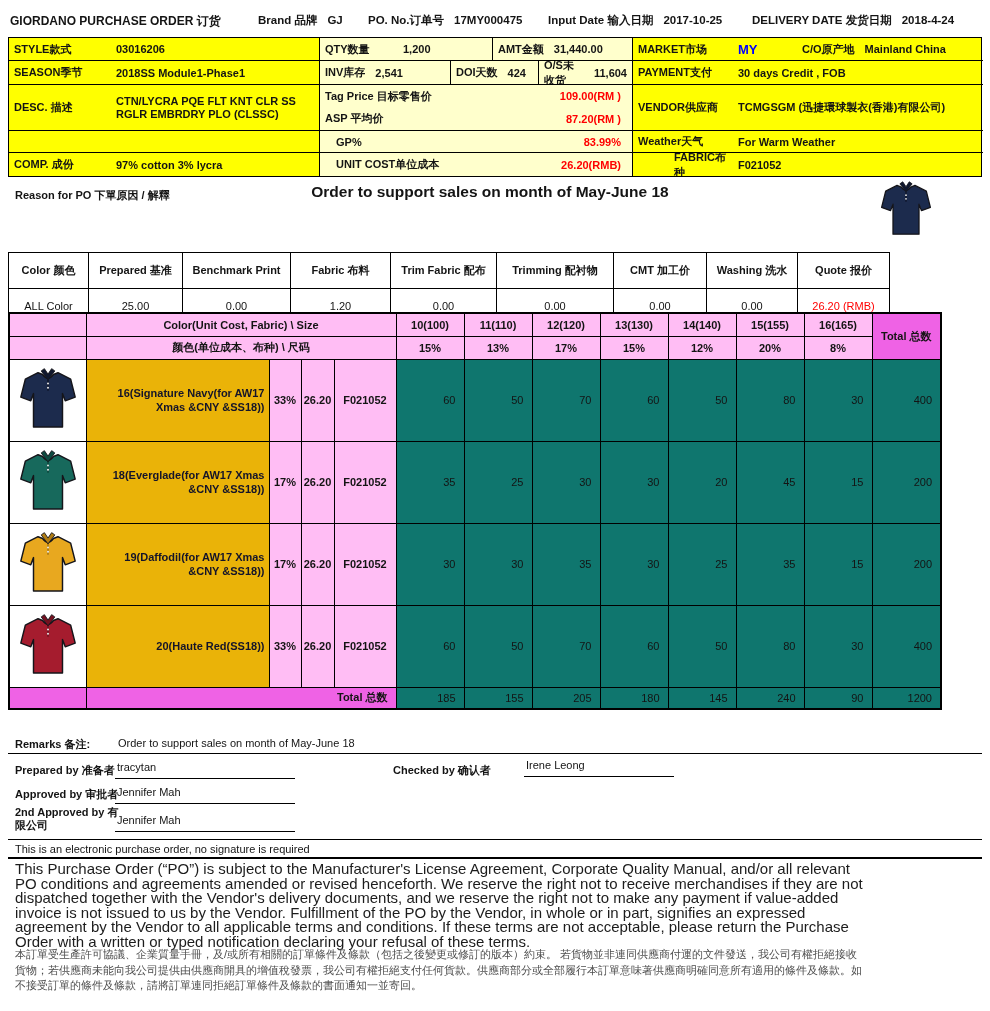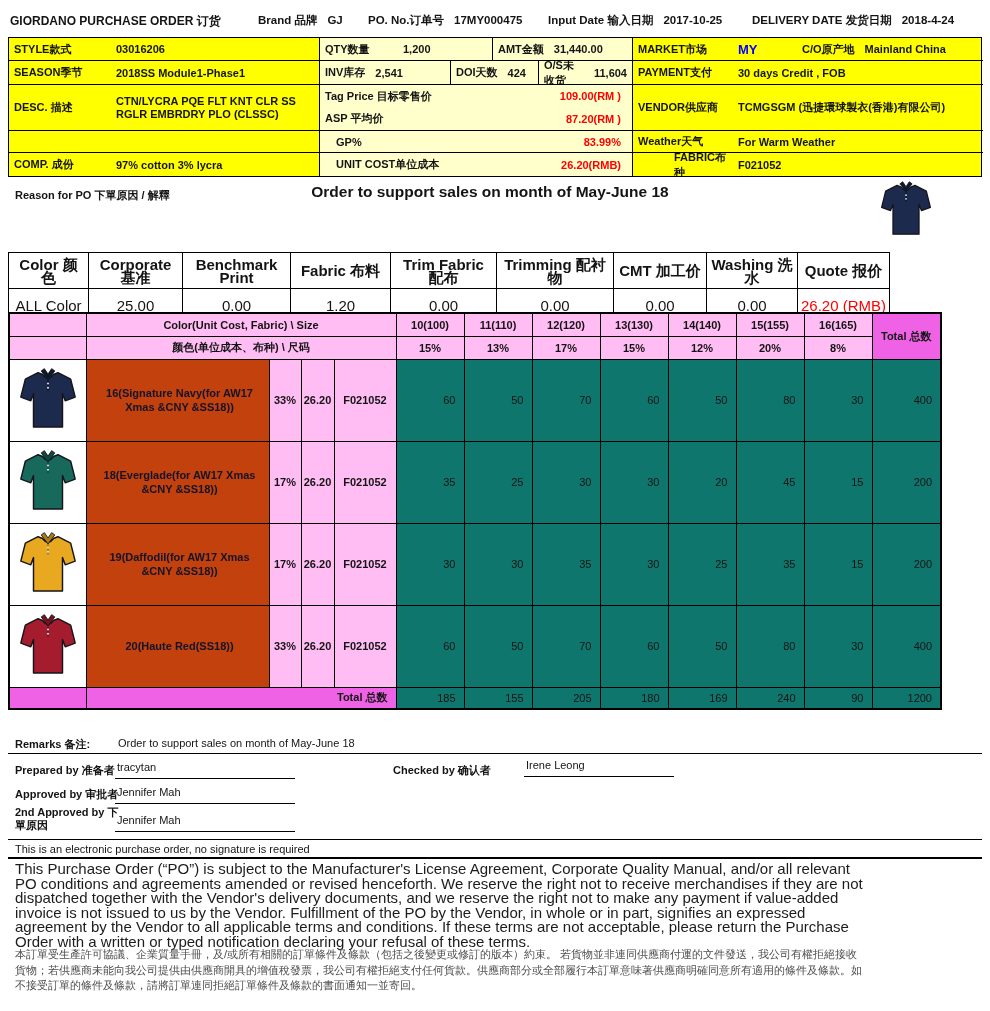--- a/index.html
+++ b/index.html
@@ -36,34 +36,34 @@
   .wrap2 { line-height:13px; }
 
   
   .reason-label { position:absolute; left:15px; top:188px; font-weight:bold; }
   .reason-title { position:absolute; left:160px; top:183px; width:660px; text-align:center;
                   font-weight:bold; font-size:15.5px; }
   #reason-shirt { position:absolute; left:880px; top:179px; }
 
   
   .bench { position:absolute; left:8px; top:252px; border-collapse:collapse; table-layout:fixed;
-           text-align:center; font-size:15px; }
+           text-align:center; font-size:11px; }
   .bench th { border:1px solid #000; height:36px; font-weight:bold; padding:0 3px; line-height:13px; }
   .bench td { border:1px solid #000; height:34px; font-weight:normal; }
 
   
   .maintab { position:absolute; left:8px; top:312px; border-collapse:collapse; table-layout:fixed;
              font-size:11px; border:2px solid #000; }
   .maintab th, .maintab td { border:1px solid #000; overflow:hidden; }
   .maintab th { font-weight:bold; height:23px; }
   .pinkL { background:#FFBDF4; }
   .pinkB { background:#EF62E5; }
   .datarow { height:82px; }
   .imgcell { background:#fff; text-align:center; vertical-align:middle; padding:0; }
-  .namecell { background:#c2410c; font-weight:bold; text-align:center; padding:0 4px 0 8px;
+  .namecell { background:#eab308; font-weight:bold; text-align:right; padding:0 4px 0 8px;
               color:#14142a; line-height:14px; }
   .pctcell { background:#FFBDF4; font-weight:bold; text-align:center; padding:0 2px; }
   .qtycell { background:#0f766e; text-align:right; padding-right:8px; font-weight:normal; }
   .totrow { height:22px; }
   .totmag { background:#EF62E5; font-weight:bold; text-align:right; padding-right:8px; }
 
   
   .hr { position:absolute; left:8px; width:974px; border-top:1px solid #000; height:0; }
   .hr2 { border-top:2px solid #000; }
   .lbl-b { position:absolute; font-weight:bold; white-space:nowrap; }
@@ -189,21 +189,21 @@
         <col style="width:100px">
         <col style="width:106px">
         <col style="width:117px">
         <col style="width:93px">
         <col style="width:91px">
         <col style="width:92px">
       </colgroup>
     <tbody>
         <tr>
       <th>Color 颜色</th>
-      <th>Corporate 基准</th>
+      <th>Prepared 基准</th>
       <th>Benchmark Print</th>
       <th>Fabric 布料</th>
       <th>Trim Fabric 配布</th>
       <th>Trimming 配衬物</th>
       <th>CMT 加工价</th>
       <th>Washing 洗水</th>
       <th>Quote 报价</th>
     </tr>
     <tr>
       <td>ALL Color</td>
@@ -347,41 +347,41 @@
         </tr>
       </tbody>
     <tbody>
         <tr class="totrow">
       <td class="totmag"></td>
       <td class="totmag" colspan="4">Total 总数</td>
       <td class="qtycell">185</td>
       <td class="qtycell">155</td>
       <td class="qtycell">205</td>
       <td class="qtycell">180</td>
-      <td class="qtycell">169</td>
+      <td class="qtycell">145</td>
       <td class="qtycell">240</td>
       <td class="qtycell">90</td>
       <td class="qtycell">1200</td>
     </tr>
   </tbody>
     </table>
 
   <div class="lbl-b" style="left:15px; top:737px;">Remarks 备注:</div>
   <div class="plain" style="left:118px; top:737px;">Order to support sales on month of May-June 18</div>
   <div class="hr" style="top:753px;"></div>
 
   <div class="lbl-b" style="left:15px; top:763px;">Prepared by 准备者</div>
   <div class="sigval" style="left:115px; top:761px; width:180px;">tracytan</div>
   <div class="lbl-b" style="left:393px; top:763px;">Checked by 确认者</div>
   <div class="sigval" style="left:524px; top:759px; width:150px;">Irene Leong</div>
 
   <div class="lbl-b" style="left:15px; top:787px;">Approved by 审批者</div>
   <div class="sigval" style="left:115px; top:786px; width:180px;">Jennifer Mah</div>
 
-  <div class="lbl-b" style="left:15px; top:806px; width:110px; white-space:normal; line-height:13px;">2nd Approved by 下單原因</div>
+  <div class="lbl-b" style="left:15px; top:806px; width:110px; white-space:normal; line-height:13px;">2nd Approved by 有限公司</div>
   <div class="sigval" style="left:115px; top:814px; width:180px;">Jennifer Mah</div>
 
   <div class="hr" style="top:839px;"></div>
   <div class="plain" style="left:15px; top:843px;">This is an electronic purchase order, no signature is required</div>
   <div class="hr hr2" style="top:857px;"></div>
 
   <div class="legal-en">This Purchase Order (“PO”) is subject to the Manufacturer's License Agreement, Corporate Quality Manual, and/or all relevant PO conditions and agreements amended or revised henceforth. We reserve the right not to receive merchandises if they are not dispatched together with the Vendor's delivery documents, and we reserve the right not to make any payment if value-added invoice is not issued to us by the Vendor. Fulfillment of the PO by the Vendor, in whole or in part, signifies an expressed agreement by the Vendor to all applicable terms and conditions. If these terms are not acceptable, please return the Purchase Order with a written or typed notification declaring your refusal of these terms.</div>
   <div class="legal-cn">本訂單受生產許可協議、企業質量手冊，及/或所有相關的訂單條件及條款（包括之後變更或修訂的版本）約束。 若貨物並非連同供應商付運的文件發送，我公司有權拒絕接收貨物；若供應商未能向我公司提供由供應商開具的增值稅發票，我公司有權拒絕支付任何貨款。供應商部分或全部履行本訂單意味著供應商明確同意所有適用的條件及條款。如不接受訂單的條件及條款，請將訂單連同拒絕訂單條件及條款的書面通知一並寄回。</div>
 
 </div>

